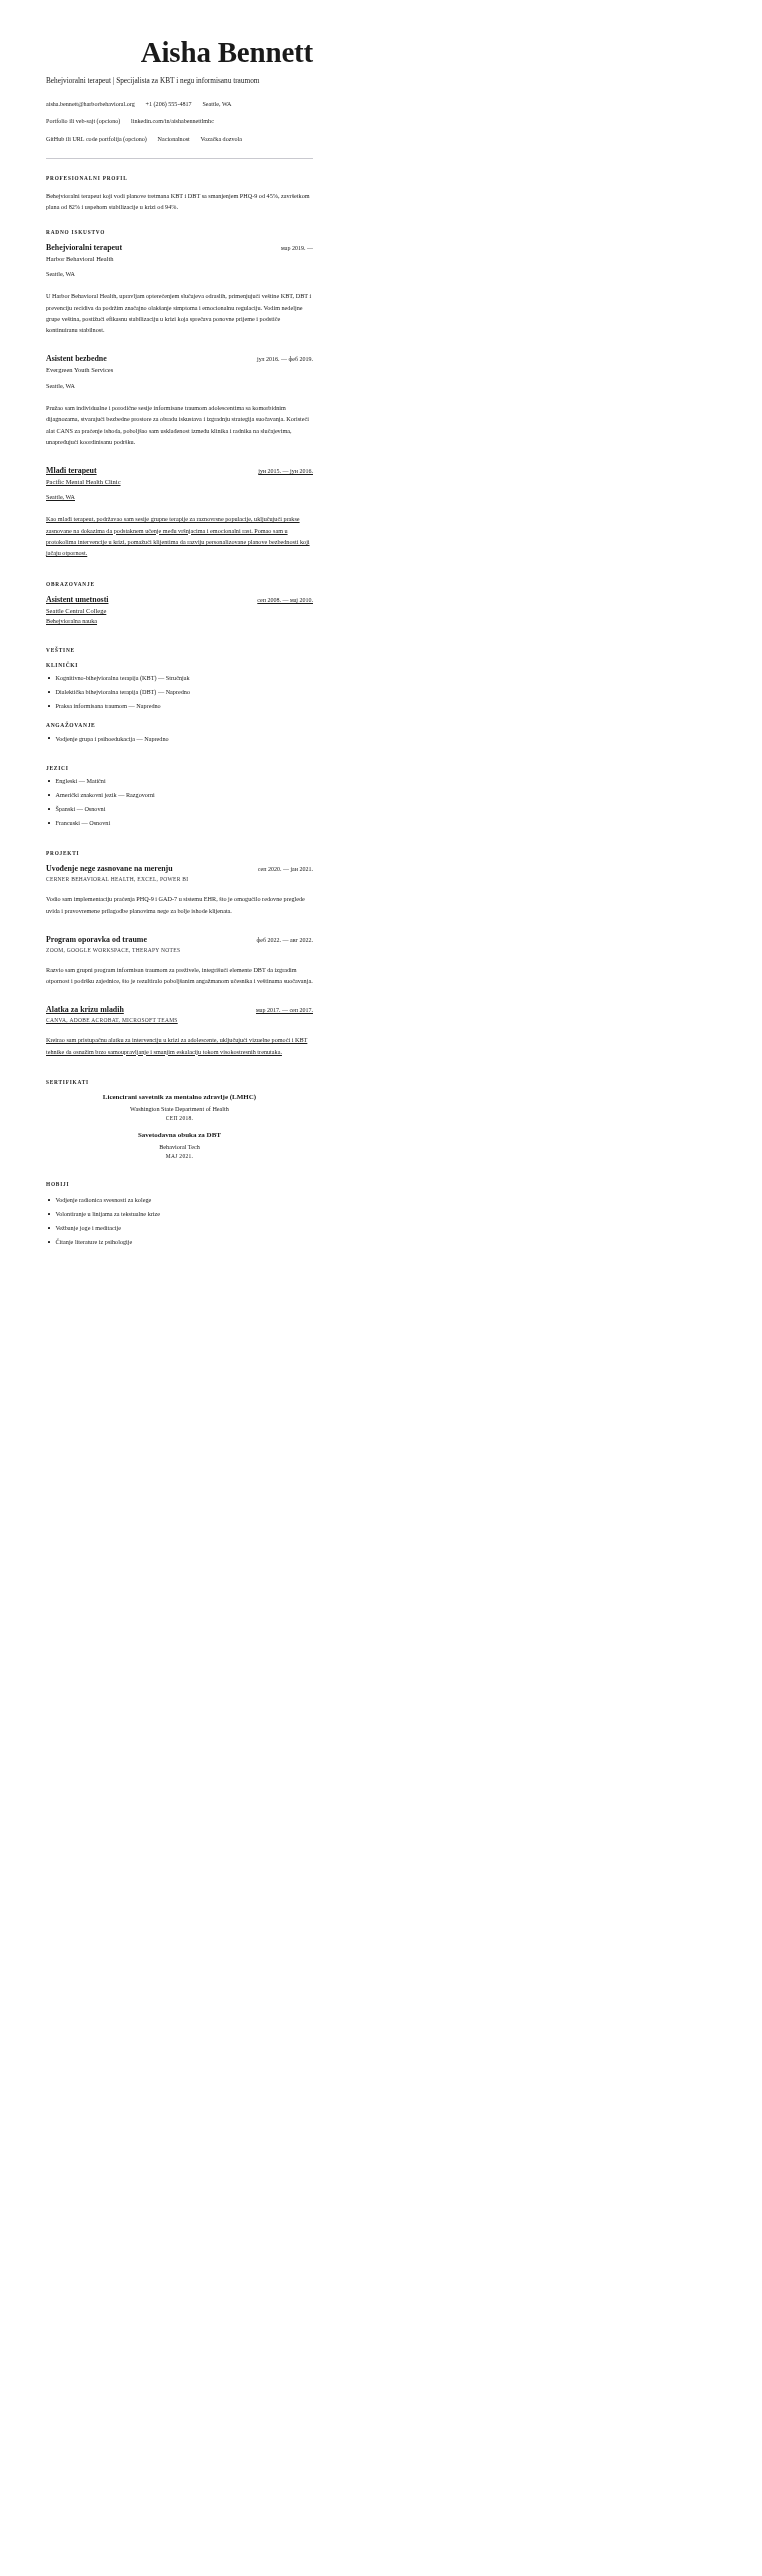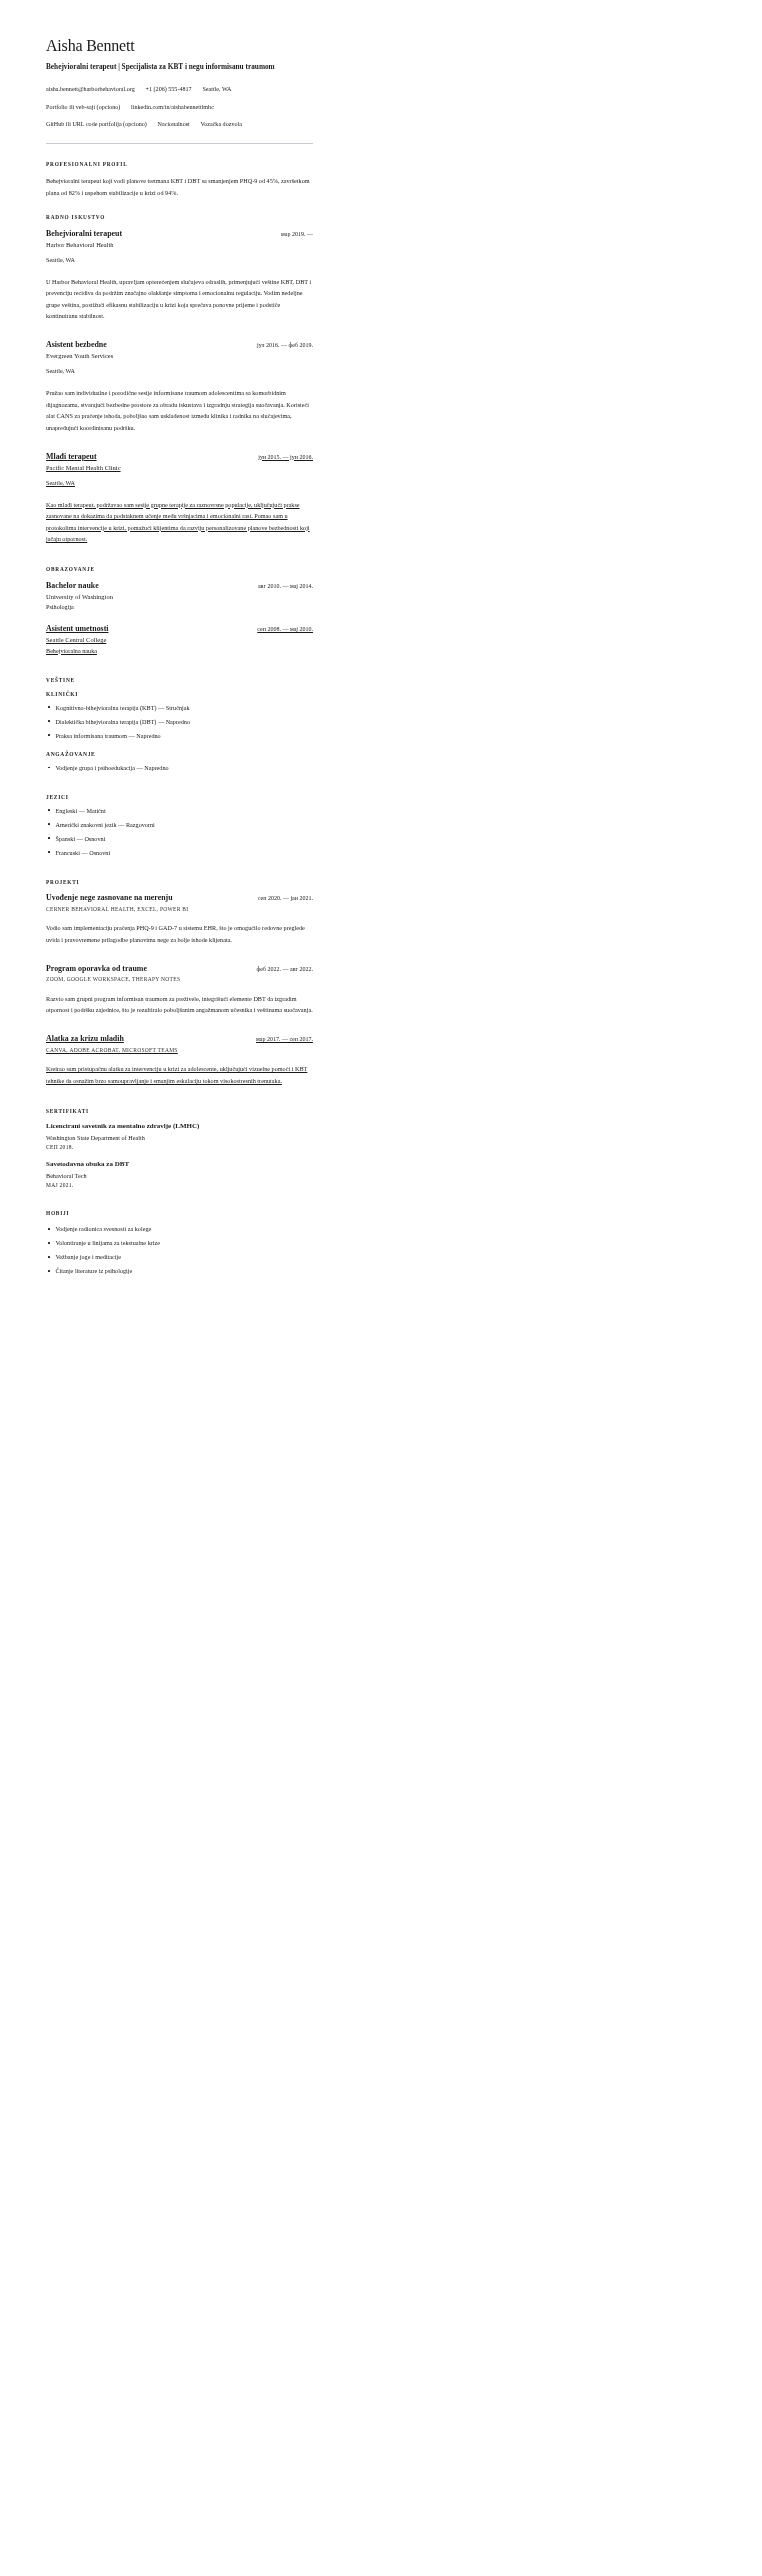--- a/index.html
+++ b/index.html
@@ -18,29 +18,30 @@
   .page {
     width: 763px;
     padding: 37px 46px 38px 46px;
   }
   .sheet {
     width: 267px;
   }
 
   
   .name {
-    font-size: 16px;
-    font-weight: 400;
+    font-size: 29px;
+    font-weight: 700;
     letter-spacing: -0.2px;
     line-height: 1.1;
     margin: 0 0 7px 0;
+    text-align: right;
   }
   .headline {
     font-size: 7.3px;
-    font-weight: 700;
+    font-weight: 400;
     line-height: 1.45;
     margin: 0 0 13.3px 0;
     color: #1a1a1a;
   }
   .contact-row {
     font-size: 6.1px;
     line-height: 1.5;
     margin-bottom: 8.3px;
     display: flex;
     flex-wrap: wrap;
@@ -140,21 +141,21 @@
     position: absolute;
     left: 1.9px;
     top: 3.8px;
     width: 1.7px;
     height: 1.7px;
     background: #1a1a1a;
     border-radius: 50%;
   }
   .skill-group { margin-bottom: 10.8px; }
   .skill-group:last-child { margin-bottom: 0; }
-  .cert { margin-bottom: 10.2px; }
+  .cert { margin-bottom: 10.2px; text-align: center; }
   .cert:last-child { margin-bottom: 0; }
   .cert-name { font-size: 7px; font-weight: 700; line-height: 1.3; }
   .cert-issuer { font-size: 6.2px; line-height: 1.55; margin-top: 1.3px; }
   .cert-date {
     font-size: 5.5px;
     letter-spacing: 0.3px;
     text-transform: uppercase;
     margin-top: 1.9px;
   }
   .gap-lg { height: 5.7px; }
@@ -228,28 +229,20 @@
       <div class="entry-desc">Kao mlađi terapeut, podržavao sam sesije grupne terapije za raznovrsne populacije, uključujući prakse zasnovane na dokazima da podstaknem učenje među vršnjacima i emocionalni rast. Pomao sam u protokolima intervencije u krizi, pomažući klijentima da razviju personalizovane planove bezbednosti koji jačaju otpornost.</div>
     </div>
   </div>
 
   <div class="gap-lg"></div>
 
   <div class="section">
     <div class="section-title">Obrazovanje</div>
 
 
-    <div class="entry">
-      <div class="entry-head">
-        <span class="entry-title">Bachelor nauke</span>
-        <span class="entry-date">авг 2010. — мај 2014.</span>
-      </div>
-      <div class="entry-org">University of Washington</div>
-      <div class="entry-sub">Psihologija</div>
-    </div>
 
     <div class="entry">
       <div class="entry-head">
         <span class="entry-title">Asistent umetnosti</span>
         <span class="entry-date">сеп 2008. — мај 2010.</span>
       </div>
       <div class="entry-org">Seattle Central College</div>
       <div class="entry-sub">Behejvioralna nauka</div>
     </div>
   </div>

